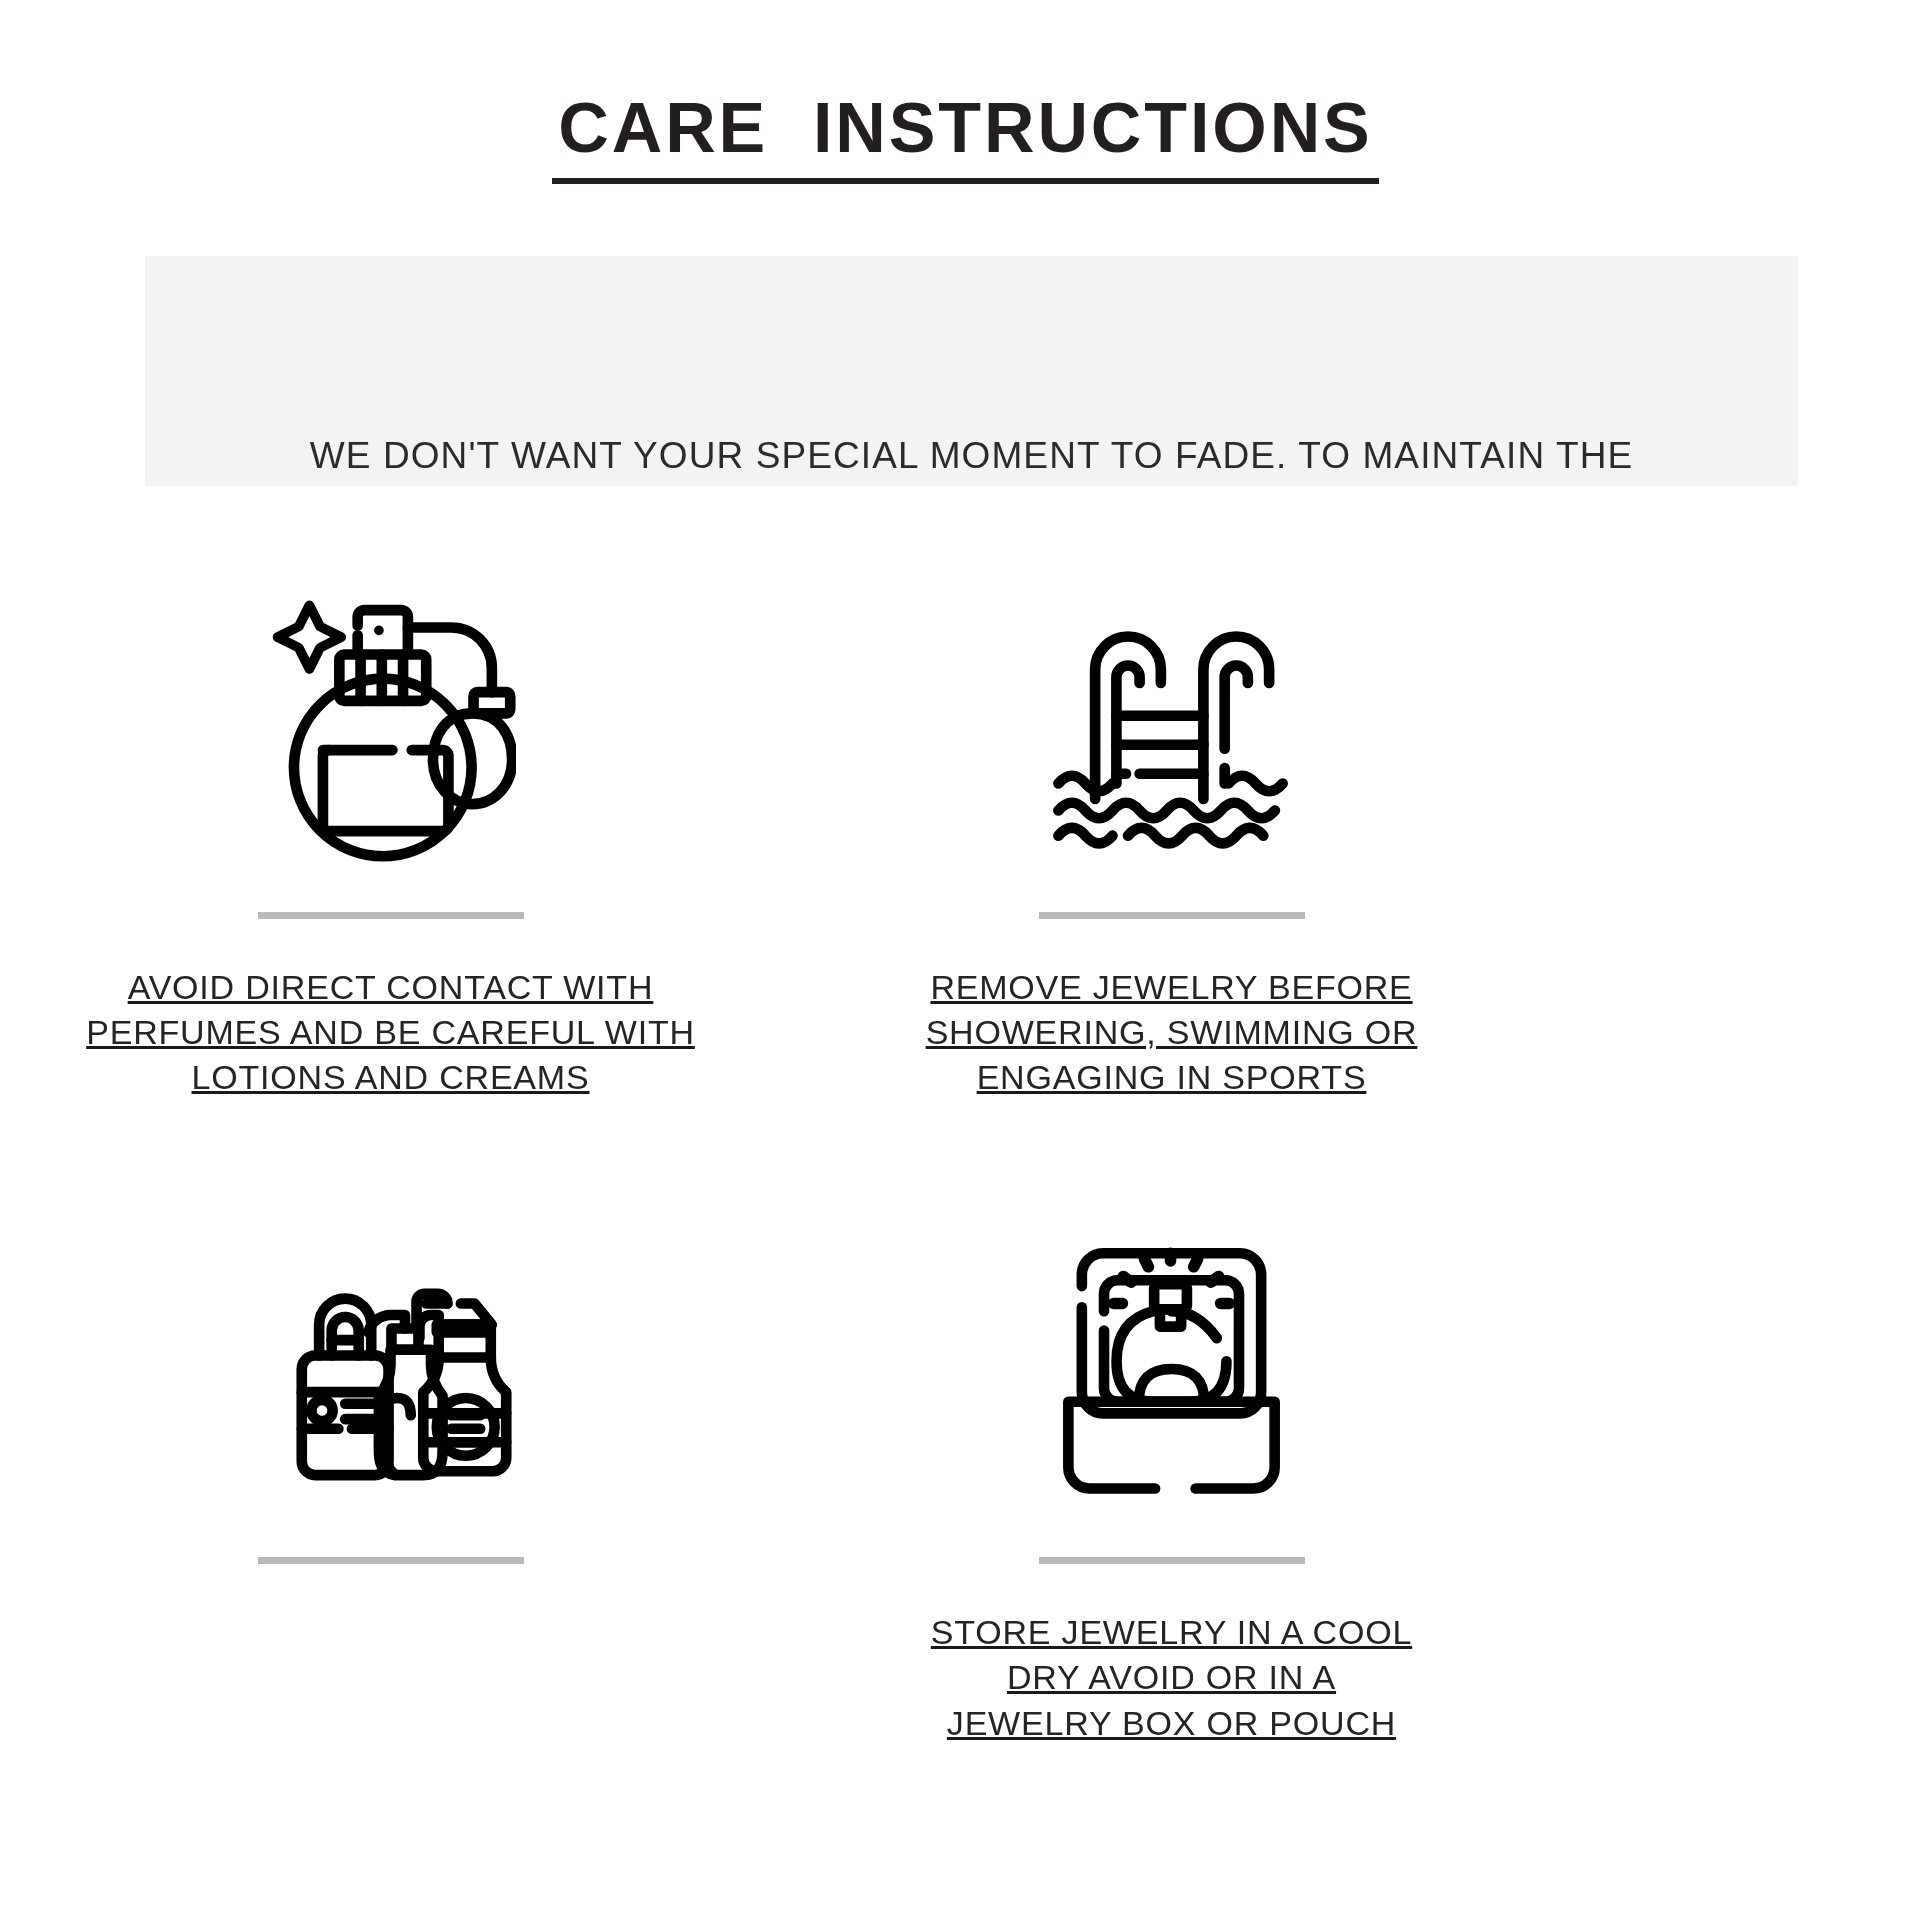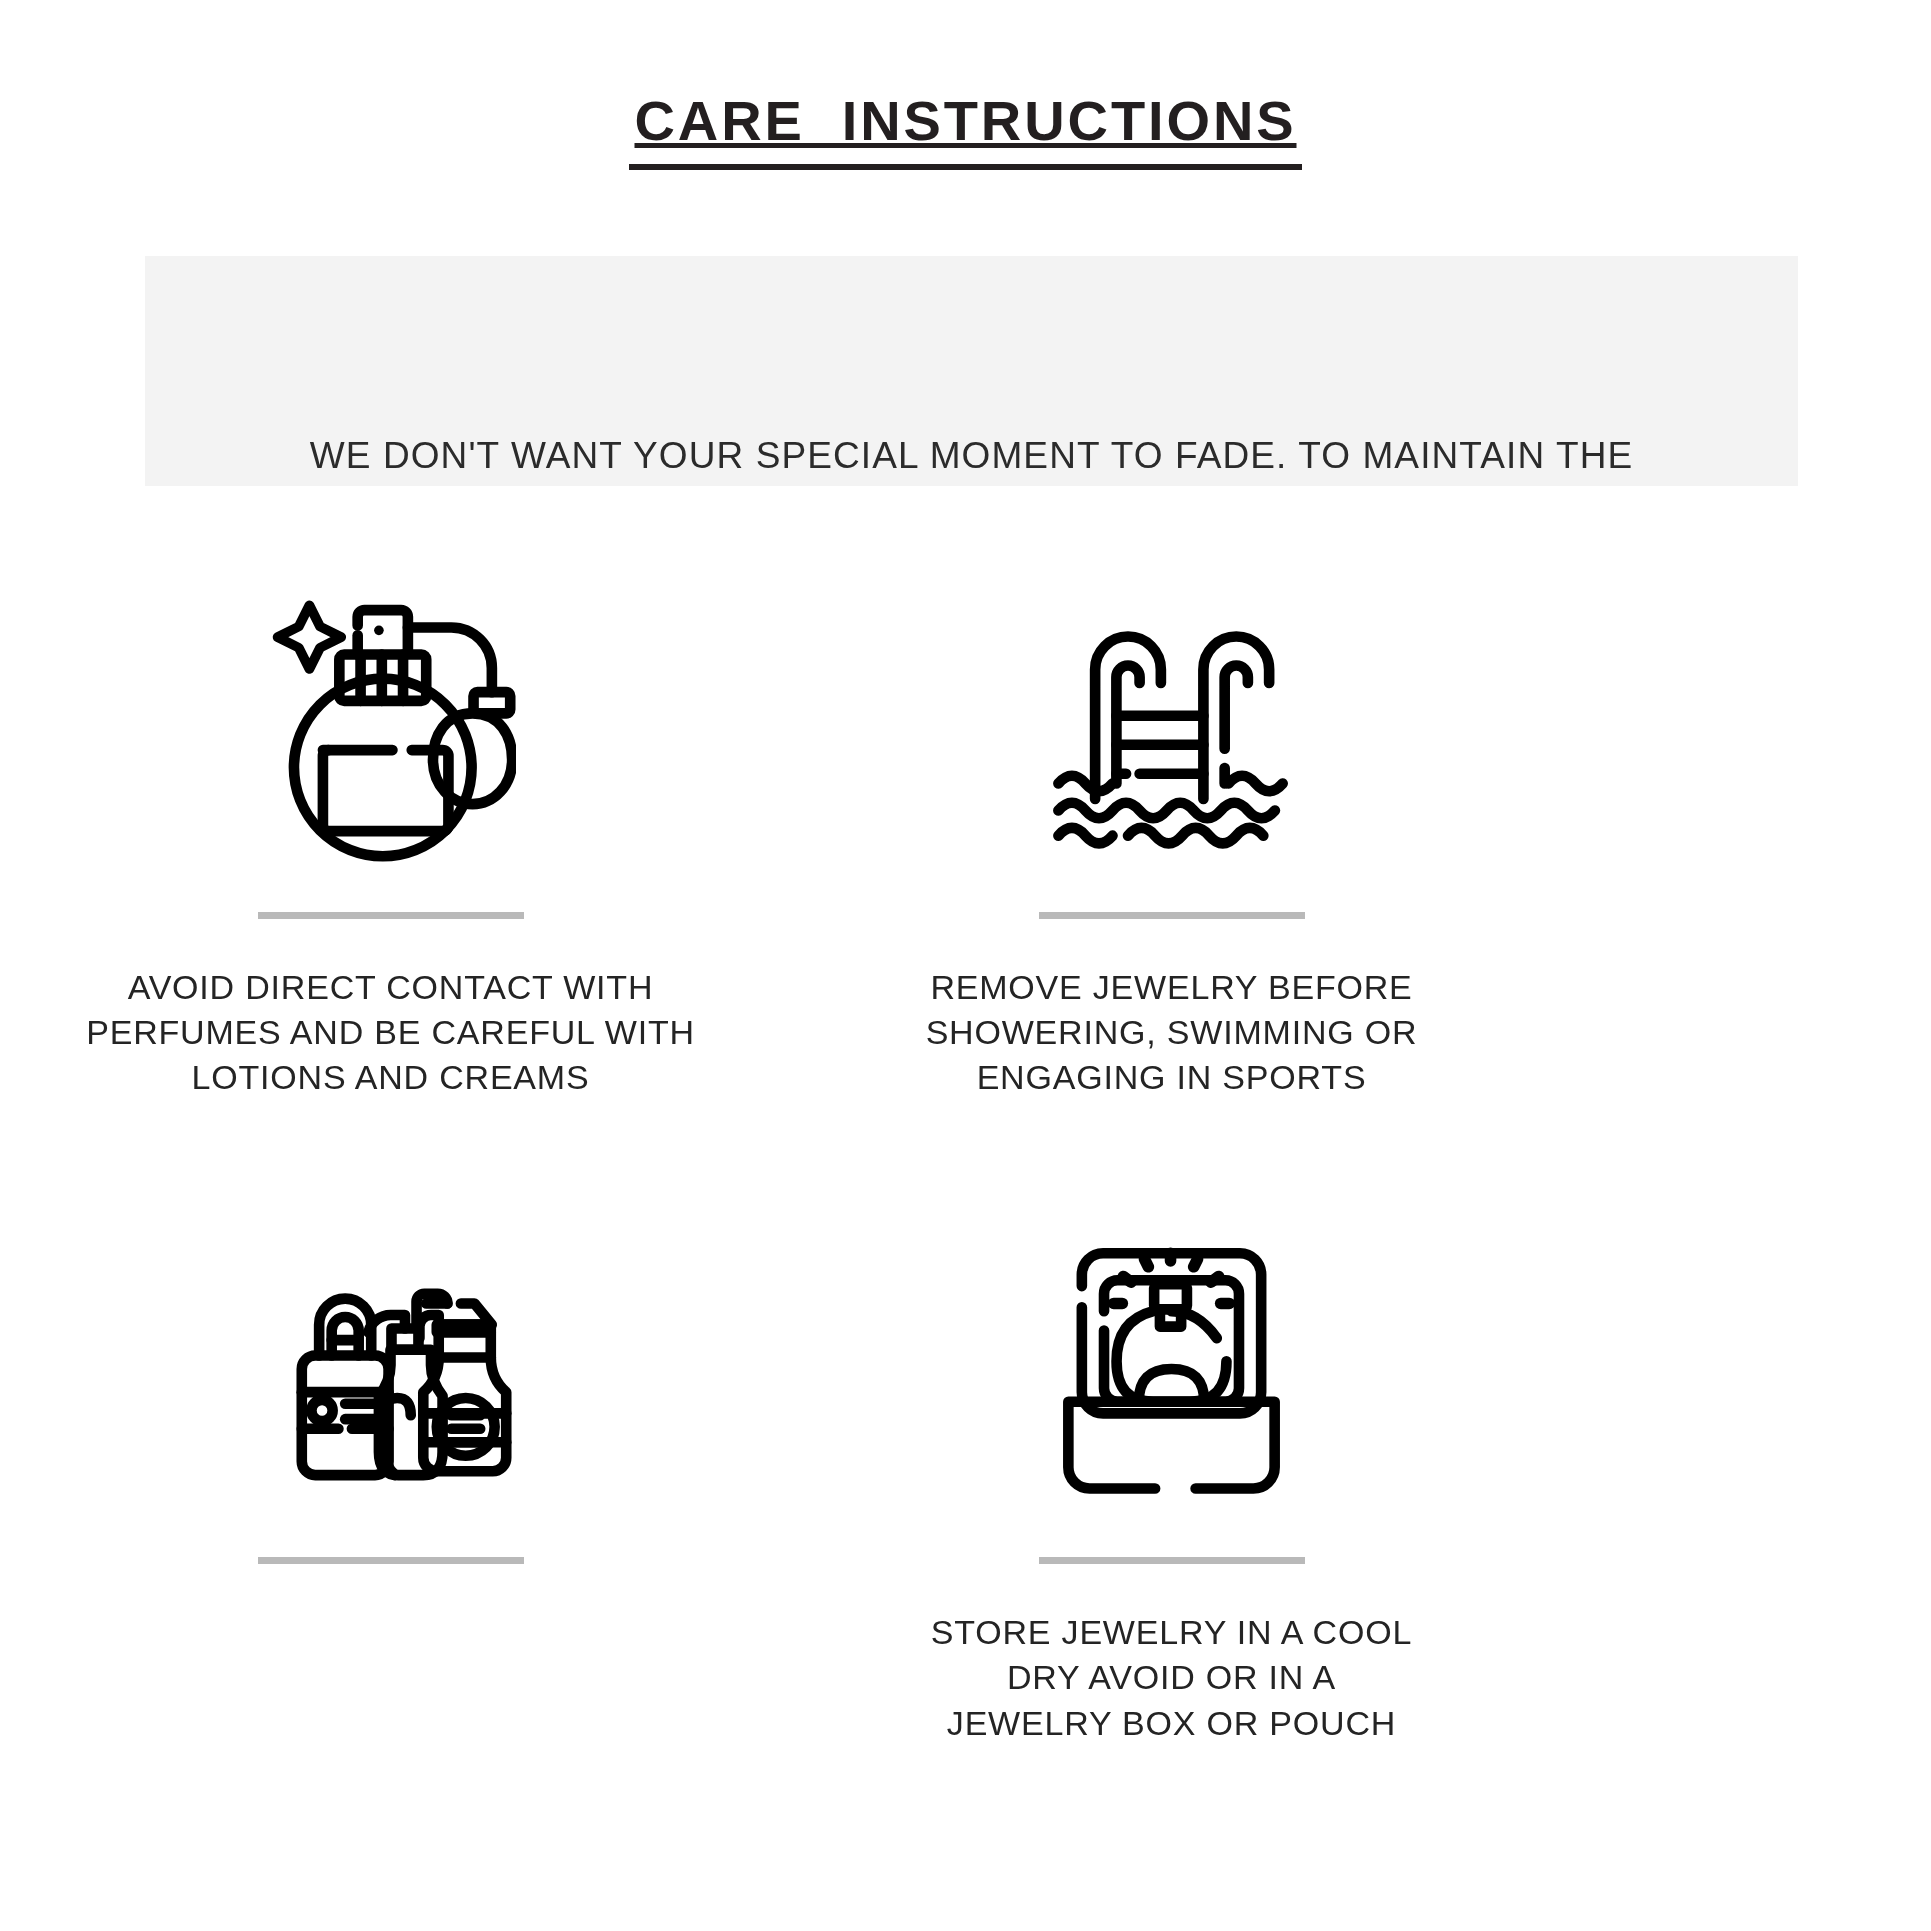--- a/index.html
+++ b/index.html
@@ -25,29 +25,28 @@
   
   .title-wrap {
     position: absolute;
     top: 93px;
     left: 0;
     width: 1931px;
     text-align: center;
   }
   .title {
     display: inline-block;
-    font-size: 56px;
+    font-size: 70px;
     font-weight: 700;
     letter-spacing: 2.9px;
     line-height: 1;
     color: #231f20;
     padding: 0 5.8px 15.4px 5.8px;
     border-bottom: 6.8px solid #231f20;
     white-space: pre;
-    text-decoration: underline;
   }
 
   
   .intro-panel {
     position: absolute;
     left: 145px;
     top: 256px;
     width: 1653px;
     height: 230px;
     background: #f3f3f3;
@@ -69,20 +68,21 @@
   
   .grid {
     position: absolute;
     left: 0;
     top: 579px;
     width: 1931px;
   }
   .row {
     display: flex;
     width: 1562px;
+    text-decoration: underline;
   }
   .cell {
     width: 966px;
     display: flex;
     flex-direction: column;
     align-items: center;
   }
   .icon-box {
     height: 290px;
     display: flex;

